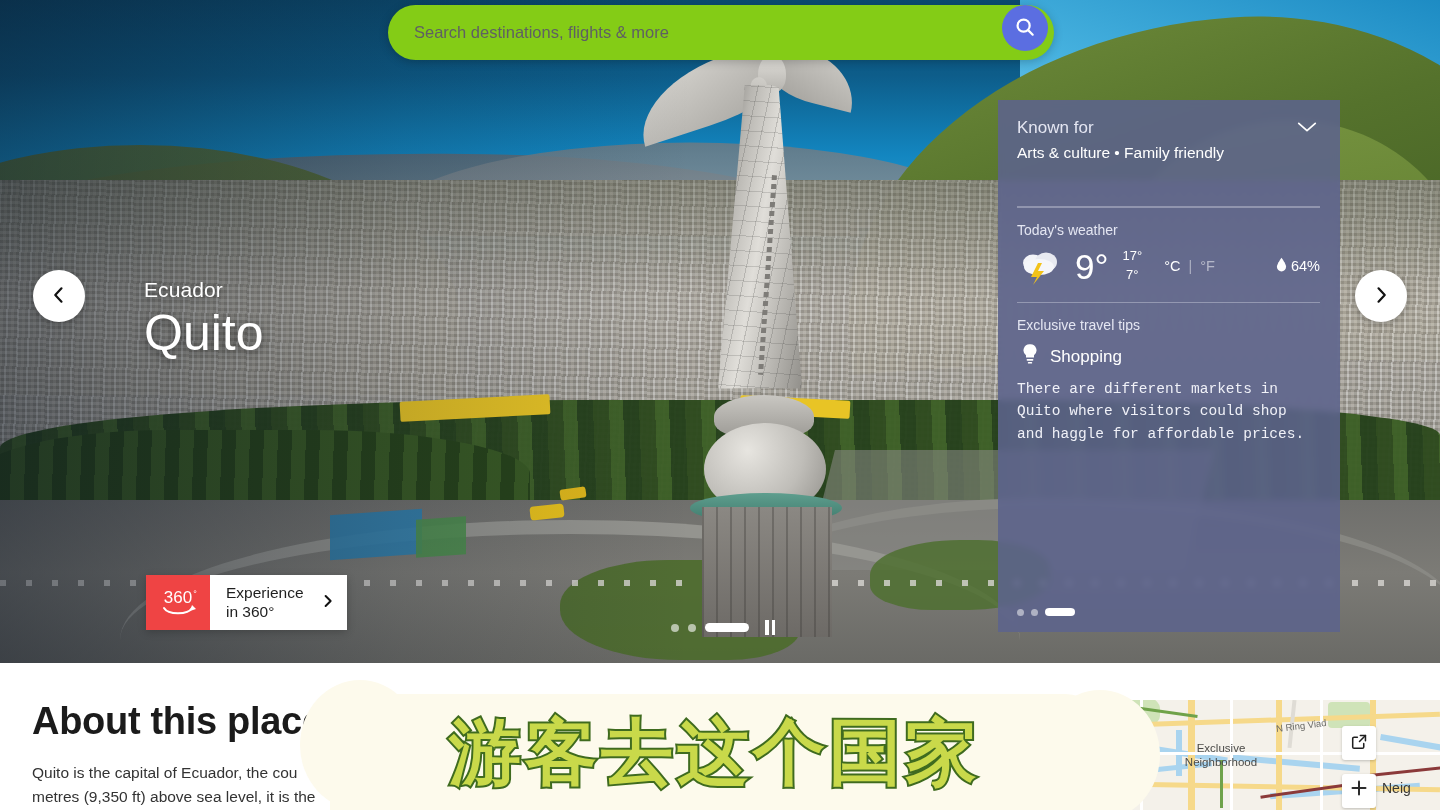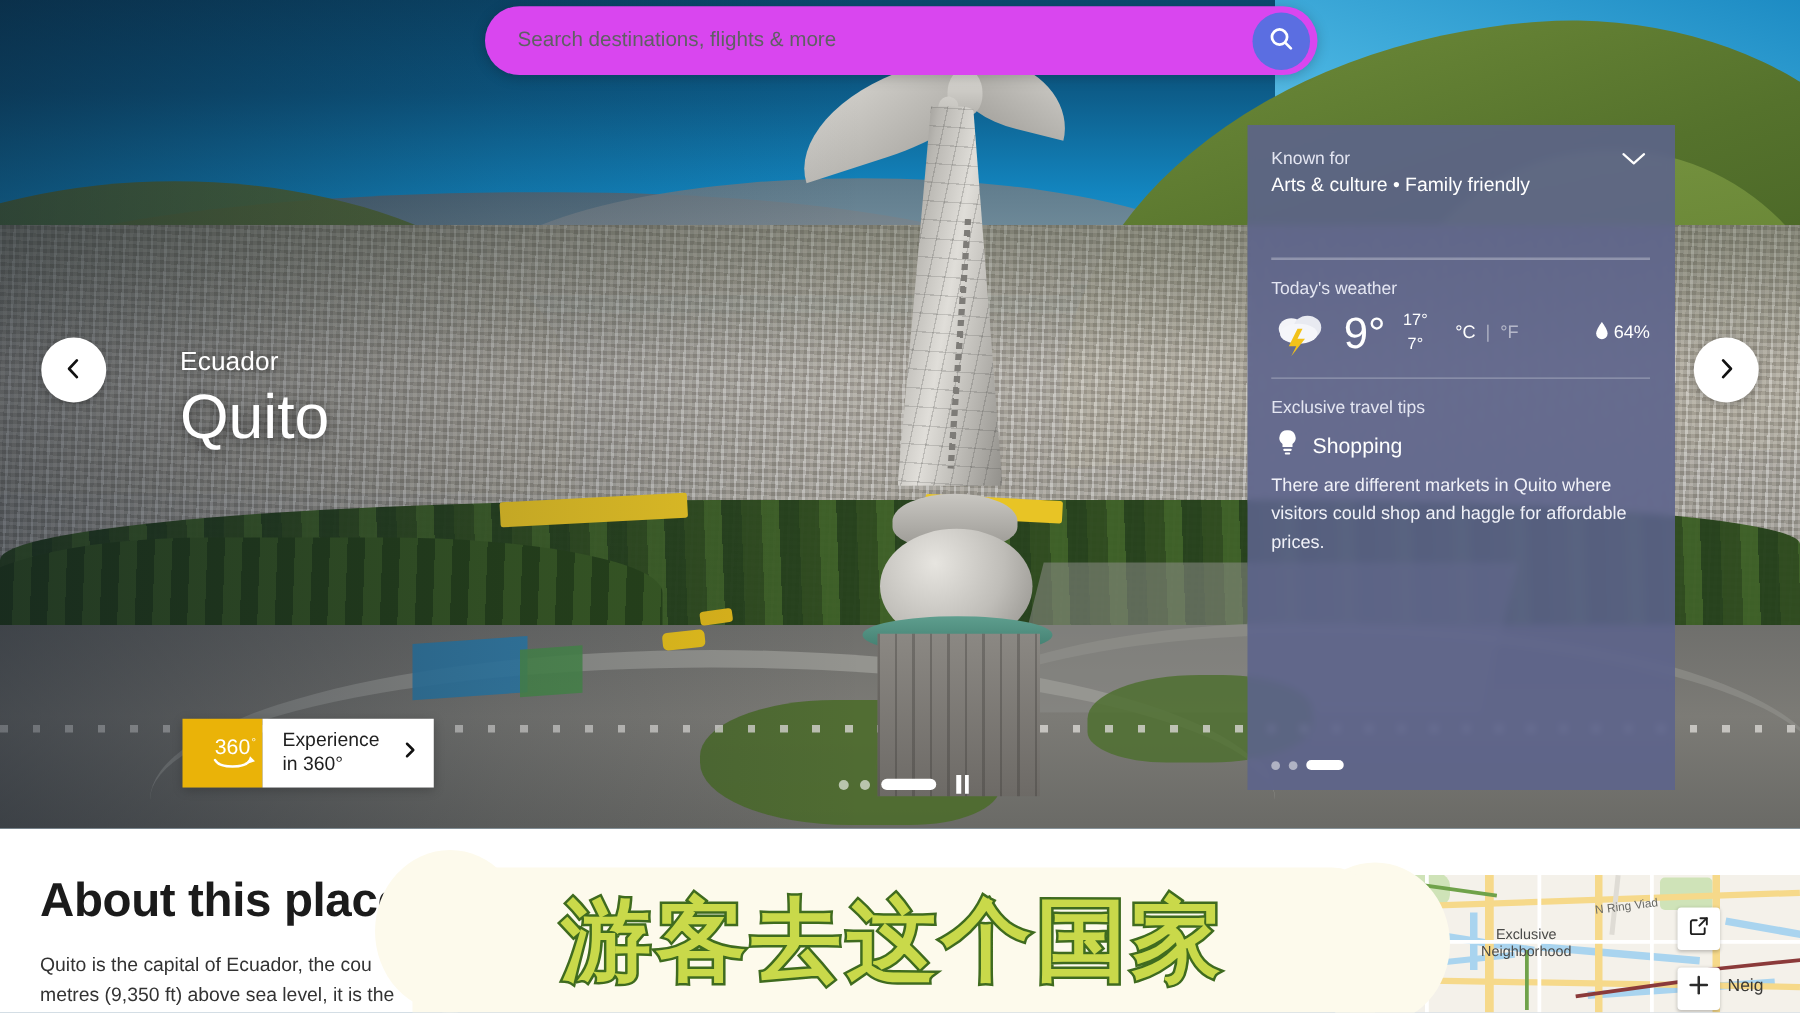--- a/index.html
+++ b/index.html
@@ -216,22 +216,22 @@
   .hero-vignette {
     position: absolute; inset: 0;
     background: linear-gradient(90deg, rgba(10,20,35,.48) 0%, rgba(10,20,35,.16) 28%, rgba(0,0,0,0) 48%);
     pointer-events: none;
   }
 
   
   .searchbar {
     position: absolute; left: 388px; top: 5px;
     width: 666px; height: 55px;
-    background: #d946ef; border-radius: 28px;
-    display: flex; align-items: center;
+    background: #84cc16; border-radius: 28px;
+    display: flex; 
     padding: 0 6px 0 26px;
     box-shadow: 0 2px 10px rgba(0,0,0,.22);
     z-index: 30;
   }
   .search-input {
     flex: 1; border: none; outline: none;
     font-family: "Liberation Sans", sans-serif;
     font-size: 16.5px; color: #2b2b2b; background: transparent;
   }
   .search-input::placeholder { color: #5f6063; }
@@ -263,22 +263,22 @@
   .nav-prev { left: 33px; }
   .nav-next { left: 1355px; }
 
   
   .badge360 {
     position: absolute; left: 146px; top: 575px; height: 55px;
     display: flex; align-items: stretch; z-index: 14;
     box-shadow: 0 2px 8px rgba(0,0,0,.22); cursor: pointer;
   }
   .badge360-icon {
-    width: 64px; background: #eab308;
-    display: flex; align-items: center; justify-content: flex-end;
+    width: 64px; background: #ef4444;
+    display: flex; align-items: center; justify-content: center;
   }
   .badge360-body {
     background: #ffffff; display: flex; align-items: center;
     padding: 0 12px 0 16px; gap: 16px; min-width: 134px;
   }
   .badge360-label {
     font-size: 15.5px; color: #1f1f1f; line-height: 1.22; white-space: pre-line;
   }
 
   
@@ -297,42 +297,42 @@
   
   .infopanel {
     position: absolute; left: 998px; top: 100px;
     width: 342px; height: 532px;
     background: rgba(92,99,140,.88);
     backdrop-filter: blur(3px);
     color: #ffffff; z-index: 16;
     padding: 18px 20px 0 19px;
   }
   .ip-row1 { display: flex; justify-content: space-between; align-items: flex-start; }
-  .ip-label { font-size: 14px; color: #e4e6f2; font-weight: 400; }
+  .ip-label { font-size: 17px; color: #e4e6f2; font-weight: 400; }
   .ip-knownfor-val { font-size: 15.5px; color: #ffffff; margin-top: 6px; }
   .ip-chevron { cursor: pointer; padding: 2px 2px 6px 10px; }
   .ip-divider { height: 1px; background: rgba(255,255,255,.30); margin: 0; }
   .ip-sec-1 { height: 88px; }
   .ip-stats { display: flex; padding: 16px 0 16px 0; }
   .ip-stat { flex: 1; }
   .ip-stat.second { padding-left: 27px; border-left: 1px solid rgba(255,255,255,.30); }
   .ip-stat-val { font-size: 23px; margin-top: 4px; color: #ffffff; }
   .ip-weather-head { padding: 14px 0 8px 0; font-size: 14px; color: #e4e6f2; }
   .ip-weather { display: flex; align-items: center; padding-bottom: 16px; }
   .wx-icon { width: 46px; height: 40px; position: relative; flex: 0 0 auto; }
   .wx-temp { font-size: 35px; margin-left: 12px; line-height: 1; }
   .wx-hl { margin-left: 14px; font-size: 13px; line-height: 1.45; text-align: center; }
   .wx-units { margin-left: 22px; font-size: 14.5px; display: flex; align-items: center; gap: 8px; }
   .wx-units .u-active { color: #ffffff; cursor: pointer; }
   .wx-units .u-sep { color: rgba(255,255,255,.45); }
   .wx-units .u-off { color: rgba(255,255,255,.52); cursor: pointer; }
   .wx-hum { margin-left: auto; font-size: 14.5px; display: flex; align-items: center; gap: 4px; }
   .ip-tips-head { padding: 14px 0 6px 0; font-size: 14px; color: #e4e6f2; }
   .ip-tip-title { display: flex; align-items: center; gap: 11px; font-size: 17px; padding: 4px 0 8px 4px; }
-  .ip-tip-body { font-size: 14.5px; line-height: 1.55; color: #f0f1f8; }
+  .ip-tip-body { font-size: 14.5px; line-height: 1.55; color: #f0f1f8; font-family: Liberation Mono, monospace; }
   .ip-dots { position: absolute; left: 19px; bottom: 16px; display: flex; align-items: center; gap: 7px; }
   .ipdot { width: 7px; height: 7px; border-radius: 50%; background: rgba(255,255,255,.5); cursor: pointer; }
   .ipdot.active { width: 30px; height: 8px; border-radius: 4px; background: #ffffff; }
 
   
   .below {
     position: absolute; left: 0; top: 663px; width: 1440px; height: 147px;
     background: #ffffff; overflow: hidden;
   }
   .about-title {

